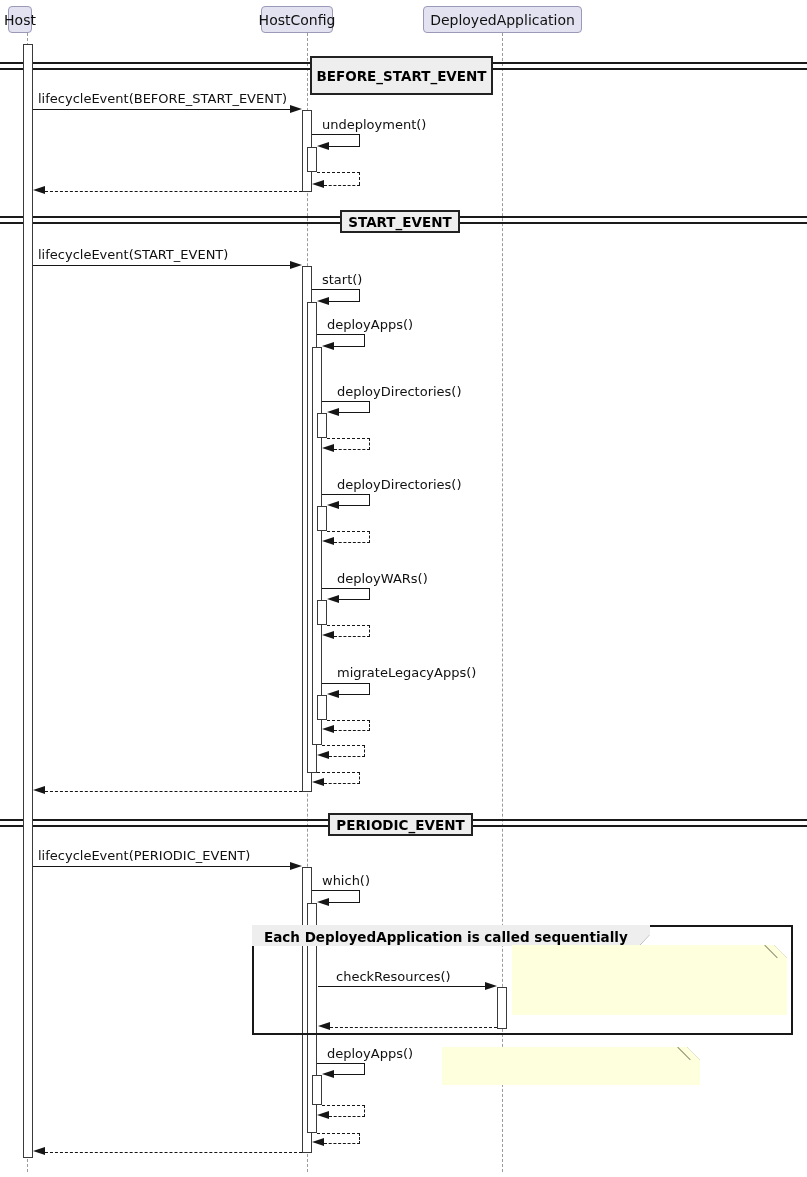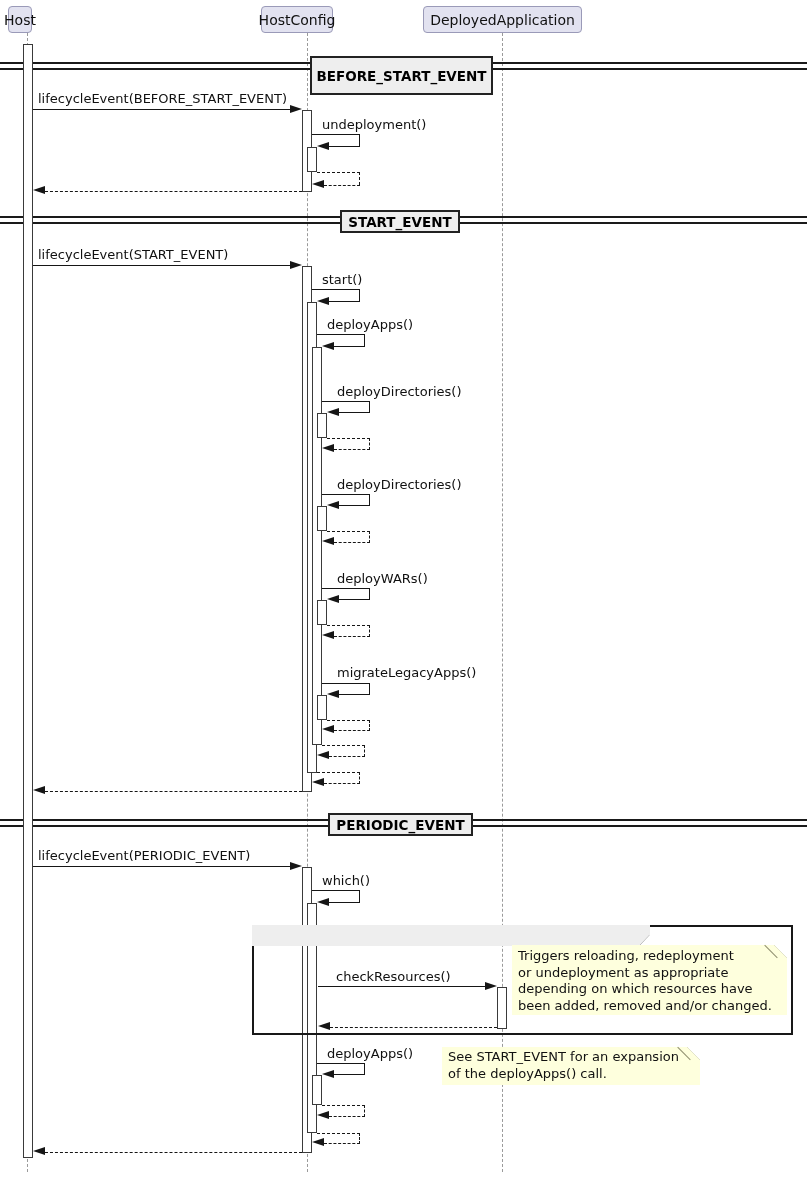--- a/index.html
+++ b/index.html
@@ -193,41 +193,36 @@
   <div class="msg" style="left:322px;top:873px">which()</div>
   <div class="lh" style="left:312px;top:890px;width:48px"></div>
   <div class="lv" style="left:359px;top:890px;height:13px"></div>
   <div class="lh" style="left:329px;top:902px;width:31px"></div>
   <div class="ar l" style="left:317px;top:898px"></div>
   <div class="act" style="left:307px;top:903px;height:230px"></div>
 
   <div class="groupbox" style="left:252px;top:925px;width:541px;height:110px"></div>
   <div class="gh-back" style="left:252px;top:925px;width:398px;height:21px"></div>
   <div class="gh-front" style="left:252px;top:925px;width:398px;height:21px"></div>
+  <div class="gh-label" style="left:264px;top:929px">Each DeployedApplication is called sequentially</div>
 
   <div class="note-back" style="left:512px;top:945px;width:275px;height:70px"></div>
   <div class="note-front" style="left:512px;top:945px;width:275px;height:70px"></div>
   <div class="note-fold" style="left:762px;top:951px"></div>
-  <div class="note-text" style="left:518px;top:948px;width:262px">Triggers reloading, redeployment
-or undeployment as appropriate
-depending on which resources have
-been added, removed and/or changed.</div>
 
   <div class="msg" style="left:336px;top:969px">checkResources()</div>
   <div class="lh" style="left:318px;top:986px;width:168px"></div>
   <div class="ar r" style="left:485px;top:982px"></div>
   <div class="act" style="left:497px;top:987px;height:42px"></div>
   <div class="dh" style="left:330px;top:1027px;width:167px"></div>
   <div class="ar l" style="left:318px;top:1022px"></div>
 
   <div class="note-back" style="left:442px;top:1047px;width:258px;height:38px"></div>
   <div class="note-front" style="left:442px;top:1047px;width:258px;height:38px"></div>
   <div class="note-fold" style="left:675px;top:1053px"></div>
-  <div class="note-text" style="left:448px;top:1049px;width:246px">See START_EVENT for an expansion
-of the deployApps() call.</div>
 
   <div class="msg" style="left:327px;top:1046px">deployApps()</div>
   <div class="lh" style="left:317px;top:1063px;width:48px"></div>
   <div class="lv" style="left:364px;top:1063px;height:12px"></div>
   <div class="lh" style="left:334px;top:1074px;width:31px"></div>
   <div class="ar l" style="left:322px;top:1070px"></div>
   <div class="act" style="left:312px;top:1075px;height:30px"></div>
   <div class="dh" style="left:322px;top:1105px;width:43px"></div>
   <div class="dv" style="left:364px;top:1105px;height:12px"></div>
   <div class="dh" style="left:329px;top:1116px;width:36px"></div>

